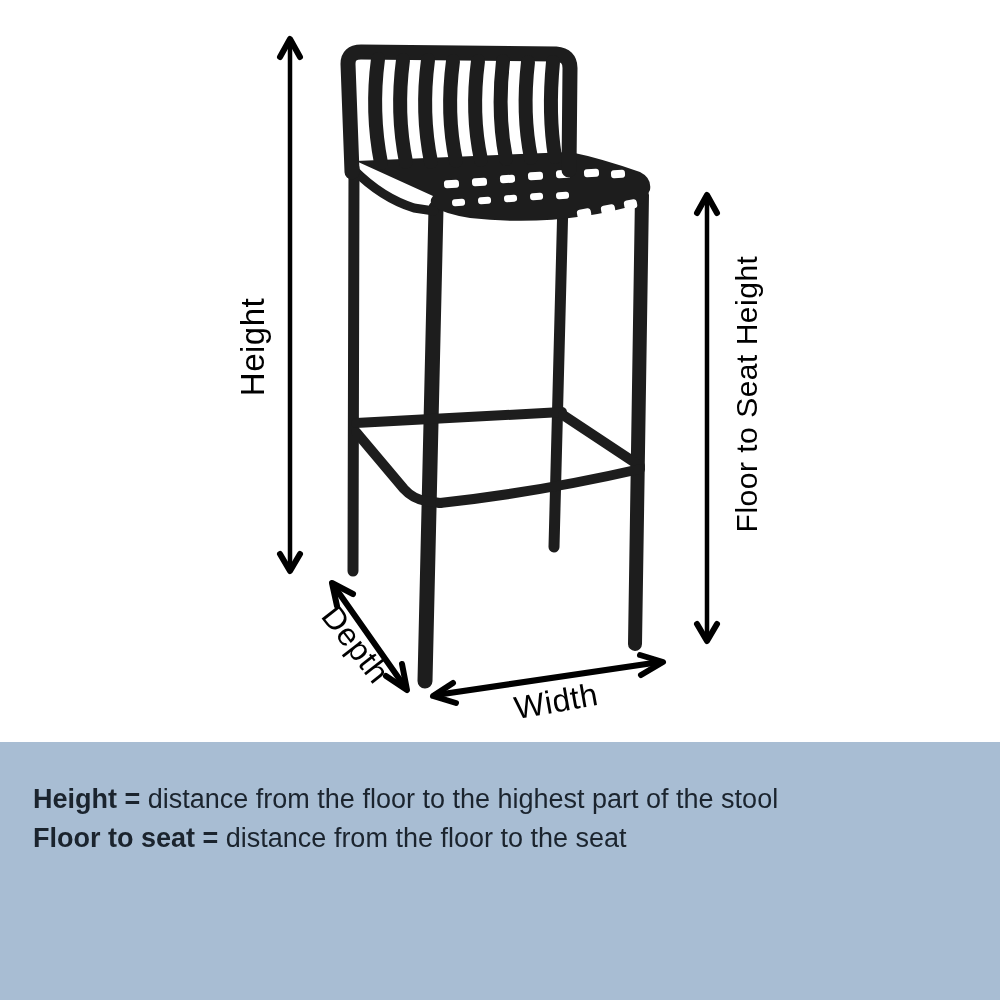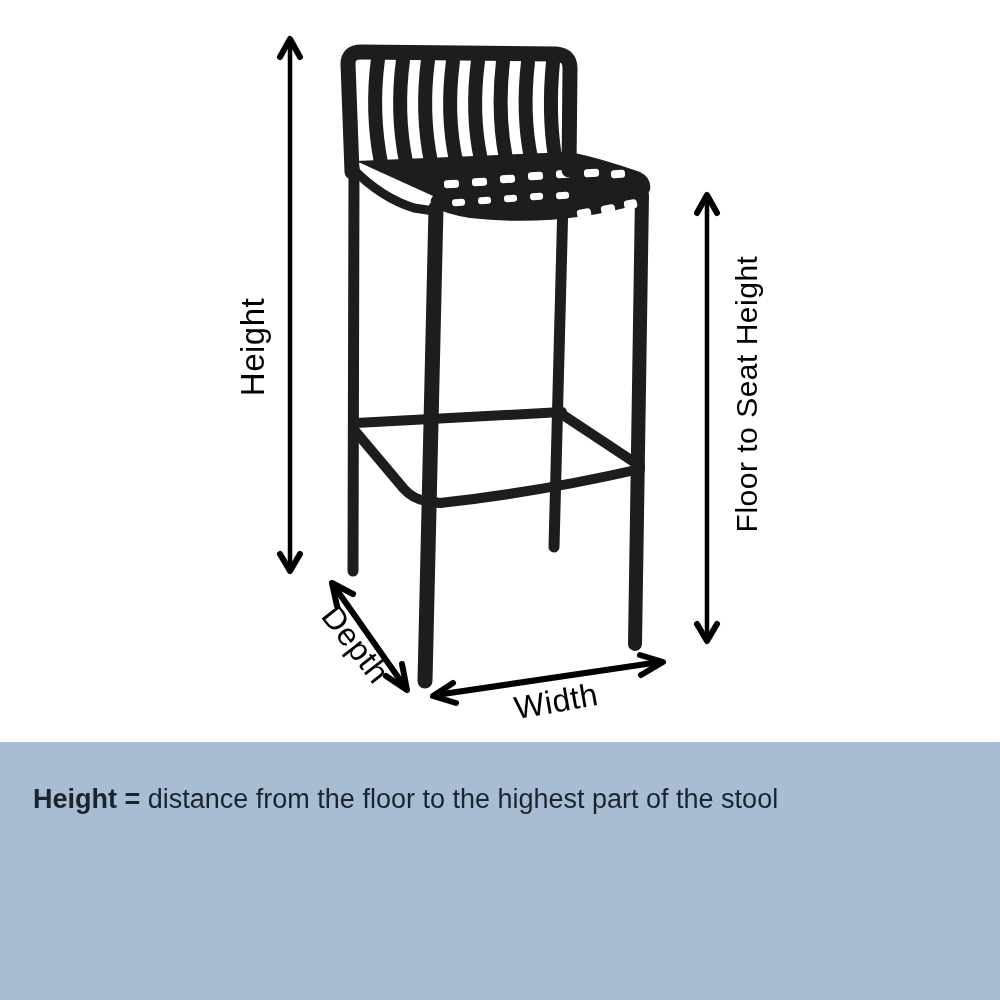--- a/index.html
+++ b/index.html
@@ -128,15 +128,16 @@
         <line x1="436" y1="695" x2="660" y2="662" stroke-width="6"></line>
         <polyline points="456,703 433,696 453,683" stroke-width="6"></polyline>
         <polyline points="641,675 663,662 640,655" stroke-width="6"></polyline>
         <text class="dim-label" transform="translate(558 712) rotate(-10)" text-anchor="middle" font-size="32" stroke="none" fill="#000000">Width</text>
       </g>
     </g>
   </svg>
 
   <div class="panel">
     <p><b>Height =</b> <span>distance from the floor to the highest part of the stool</span></p>
+    <p><b>Floor to seat =</b> <span>distance from the floor to the seat</span></p>
   </div>
 
 </div>
 
 </body></html>

